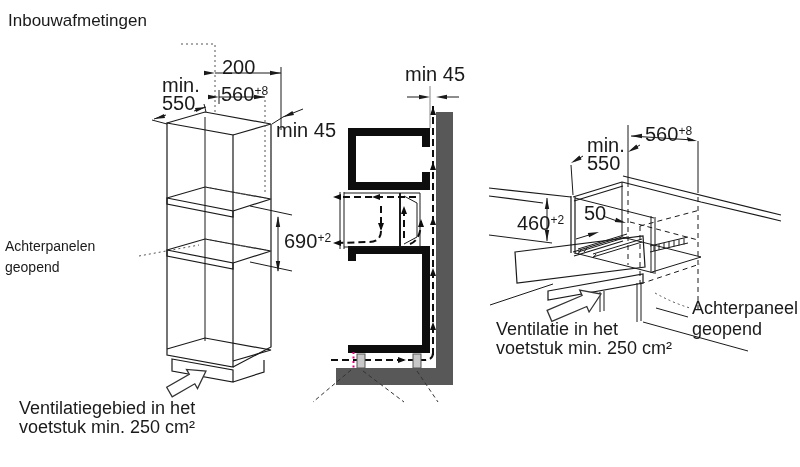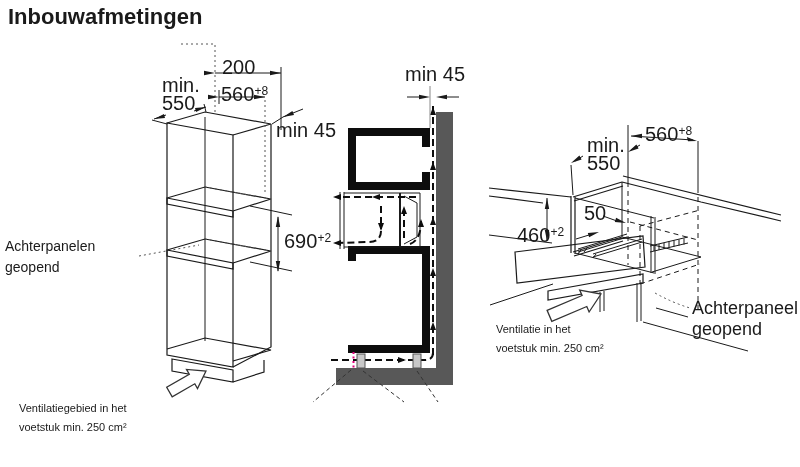--- a/index.html
+++ b/index.html
@@ -1,21 +1,21 @@
 <!DOCTYPE html>
 <html><head>
 <meta charset="utf-8">
 <style>
   html,body{margin:0;padding:0;background:#fff;}
   .canvas{
     position:relative;width:800px;height:467px;background:#ffffff;
     font-family:"Liberation Sans",sans-serif;color:#1a1a1a;overflow:hidden;
   }
-  .title{position:absolute;font-size:22px;font-weight:bold;white-space:nowrap;}
-  .lbl{position:absolute;font-size:11px;line-height:19px;white-space:nowrap;}
+  .title{position:absolute;font-size:17px;font-weight:normal;white-space:nowrap;margin-top:7px;}
+  .lbl{position:absolute;font-size:18px;line-height:19px;white-space:nowrap;}
   .dim{position:absolute;font-size:20px;line-height:18px;white-space:nowrap;}
   .dim sup{font-size:12px;vertical-align:6px;letter-spacing:0;}
   svg{position:absolute;overflow:visible;}
   .thin{stroke:#1a1a1a;stroke-width:1.2;fill:none;}
   .hair{stroke:#1a1a1a;stroke-width:1;fill:none;}
   .dot{stroke:#555;stroke-width:1;fill:none;stroke-dasharray:2 3;}
   .dash{stroke:#1a1a1a;stroke-width:1;fill:none;stroke-dasharray:5 4;}
   .thick{stroke:#0d0d0d;stroke-width:8;fill:none;}
   .flow{stroke:#0d0d0d;stroke-width:2;fill:none;stroke-dasharray:7 4;}
   .head{fill:#0d0d0d;stroke:none;}
@@ -70,21 +70,21 @@
 
   <div class="dim" style="left:405px;top:65px">min 45</div>
 
   <div class="dim" style="left:587px;top:136px">
     <span>min.</span><br>
     <span>550</span>
   </div>
   <div class="dim" style="left:645px;top:122px">
     <span>560</span><sup>+8</sup>
   </div>
-  <div class="dim" style="left:517px;top:223px">
+  <div class="dim" style="left:517px;top:211px">
     <span>460</span><sup>+2</sup>
   </div>
   <div class="dim" style="left:584px;top:204px">50</div>
 
   <svg style="left:30px;top:38px" width="310" height="362" viewBox="30 38 310 362">
     <g>
       <path class="dot" d="M181,44 L215,44 L215,113"></path>
       <path class="dot" d="M139,256 L199,245"></path>
     </g>
     <g>

